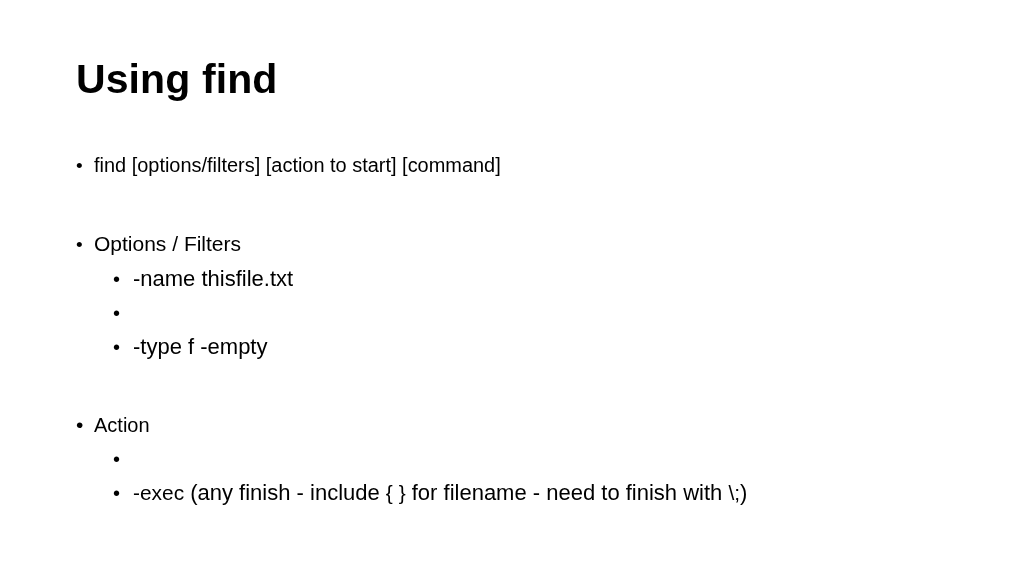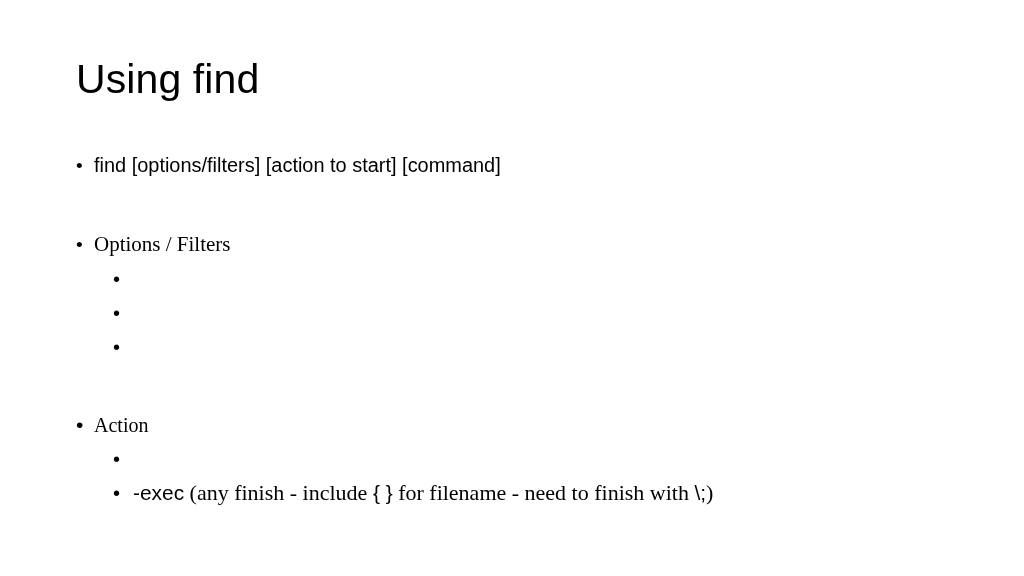--- a/index.html
+++ b/index.html
@@ -21,21 +21,21 @@
     height: 576px;
     background: #ffffff;
   }
 
   .slide-title {
     position: absolute;
     left: 76px;
     top: 54px;
     font-size: 41px;
     line-height: 50px;
-    font-weight: 400;
+    font-weight: 700;
     letter-spacing: 0.1px;
     color: #000000;
     white-space: nowrap;
   }
 
   .body-area {
     position: absolute;
     left: 76px;
     top: 148px;
     width: 900px;
@@ -102,21 +102,21 @@
     height: 44px;
   }
 
   
   .mono {
     font-family: Liberation Sans, sans-serif;
     font-size: 0.95em;
     letter-spacing: 0px;
   }
   .prop {
-    font-family: Liberation Serif, serif;
+    font-family: Liberation Sans, sans-serif;
   }
 </style>
 </head>
 <body>
 
 <div class="slide">
 
   <div class="slide-title">Using find</div>
 
   <div class="body-area">
@@ -128,28 +128,30 @@
 
     <div class="spacer"></div>
 
     <div class="bullet-row lvl1">
       <span class="bullet-mark">•</span>
       <span class="bullet-text prop">Options / Filters</span>
     </div>
 
     <div class="bullet-row lvl2">
       <span class="bullet-mark">•</span>
+      <span class="bullet-text mono">-name thisfile.txt</span>
     </div>
 
     <div class="bullet-row lvl2">
       <span class="bullet-mark">•</span>
     </div>
 
     <div class="bullet-row lvl2">
       <span class="bullet-mark">•</span>
+      <span class="bullet-text mono">-type f -empty</span>
     </div>
 
     <div class="spacer"></div>
 
     <div class="bullet-row lvl1 row-action">
       <span class="bullet-mark">•</span>
       <span class="bullet-text prop">Action</span>
     </div>
 
     <div class="bullet-row lvl2">

